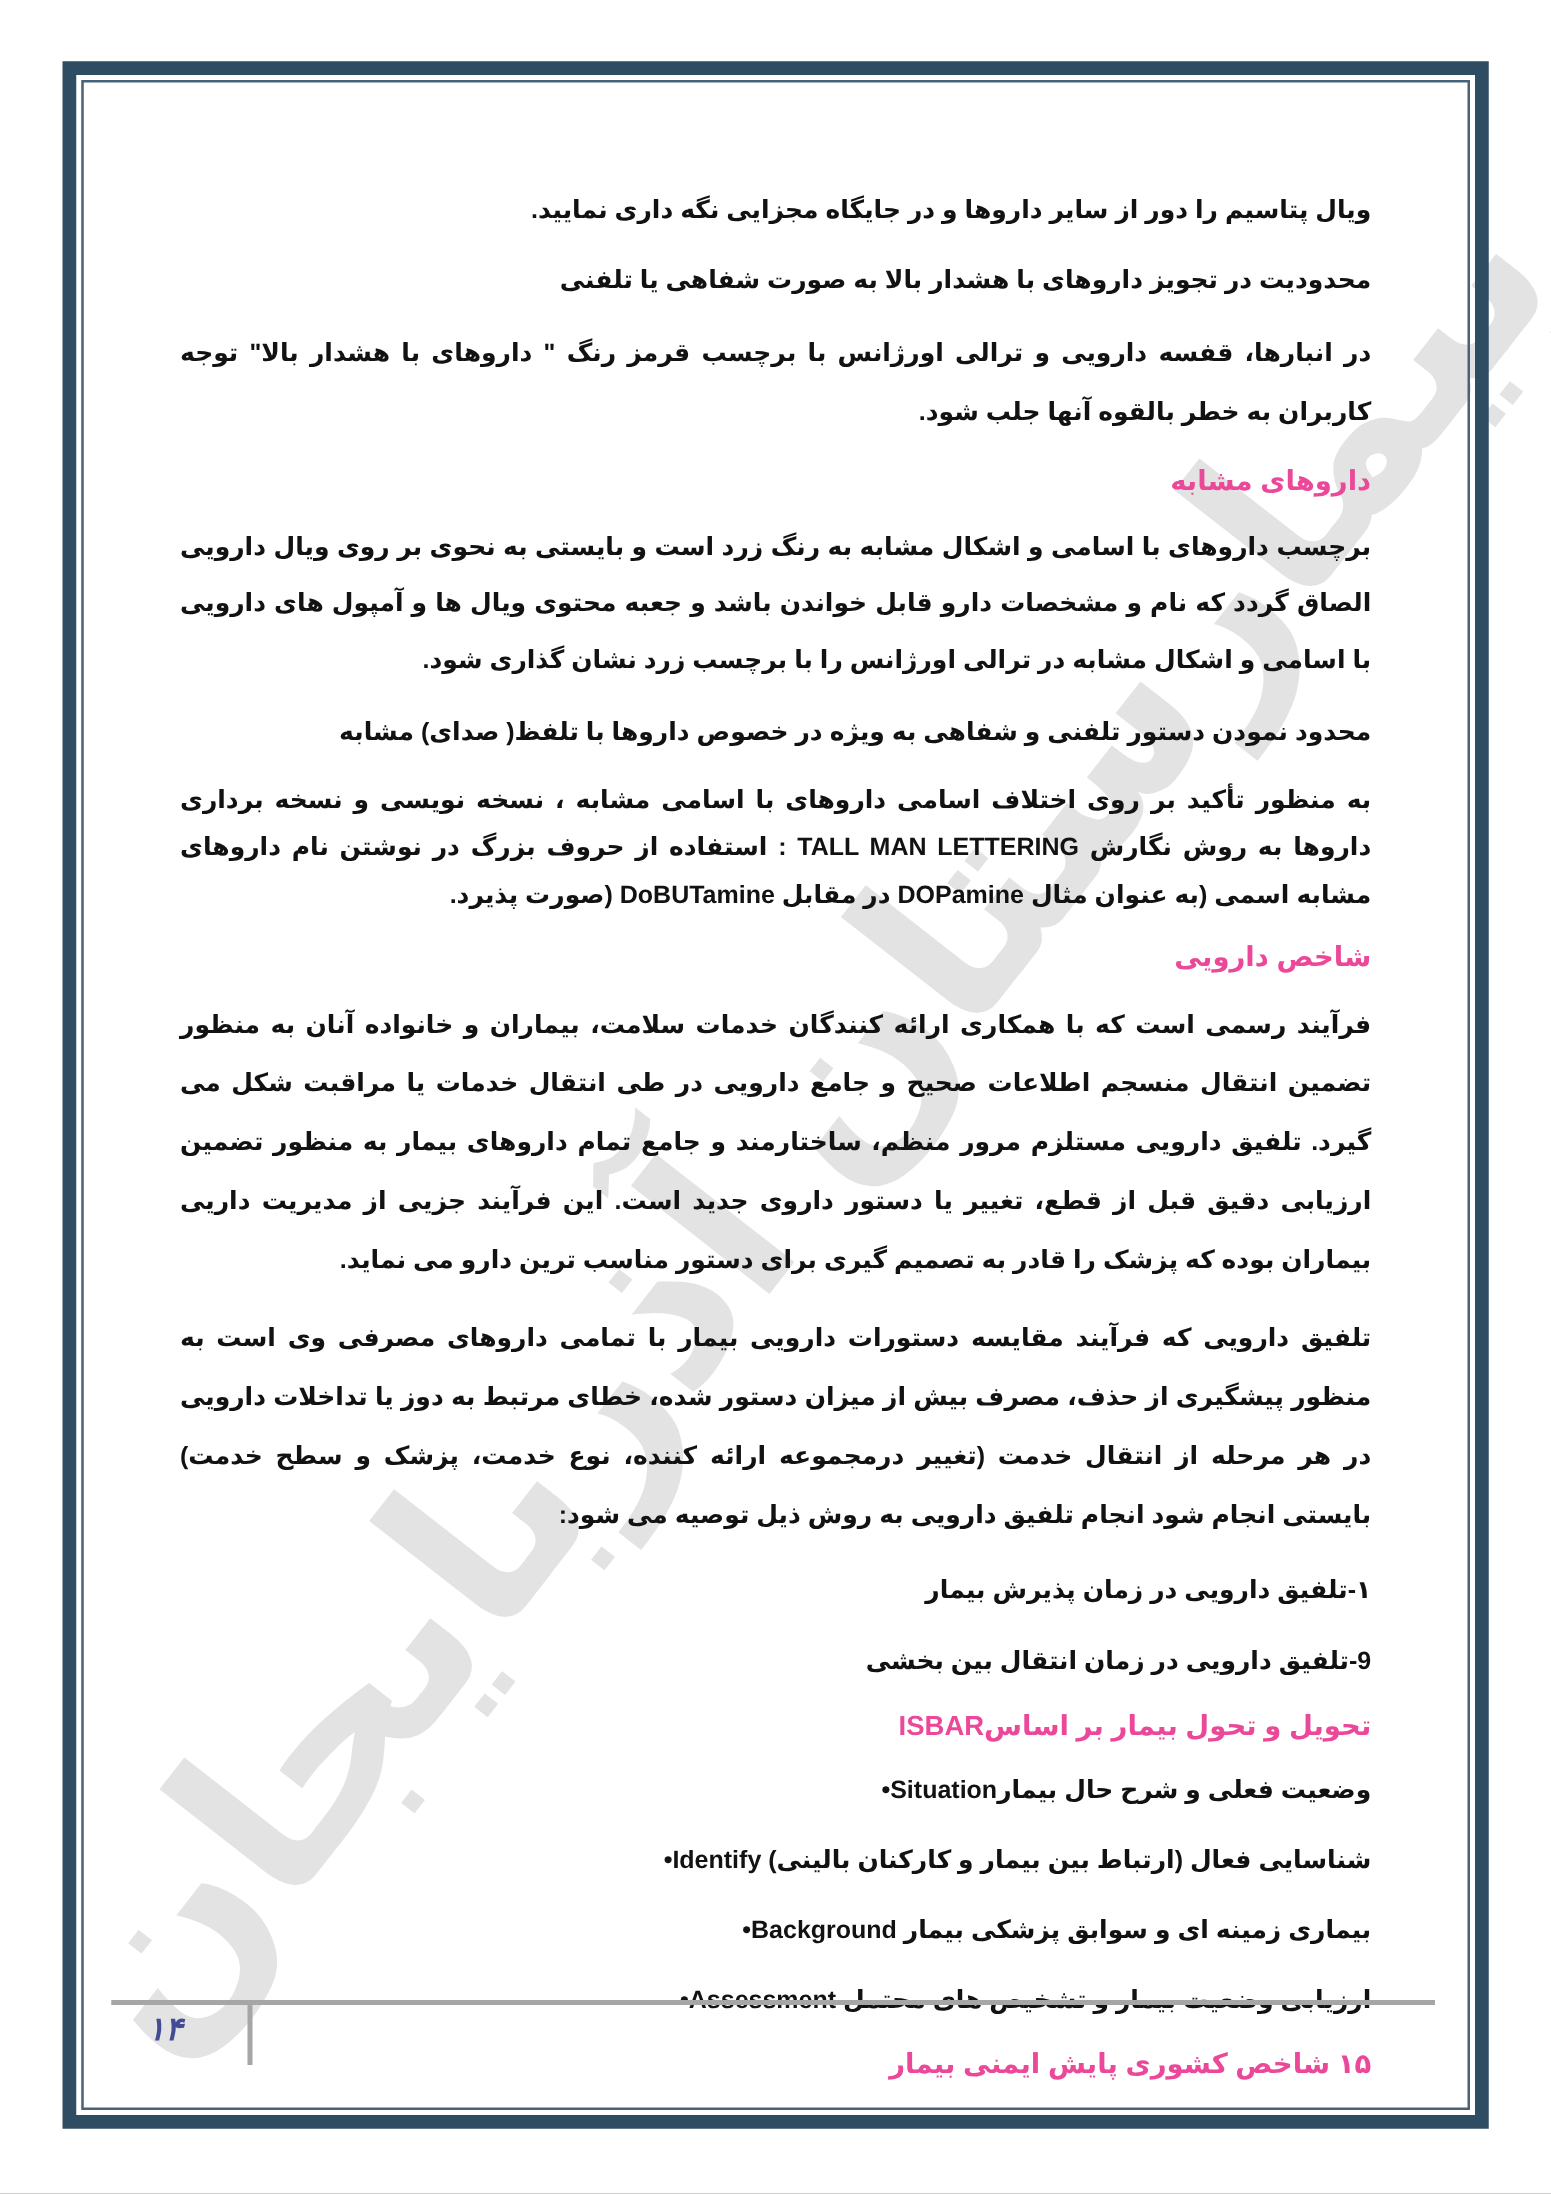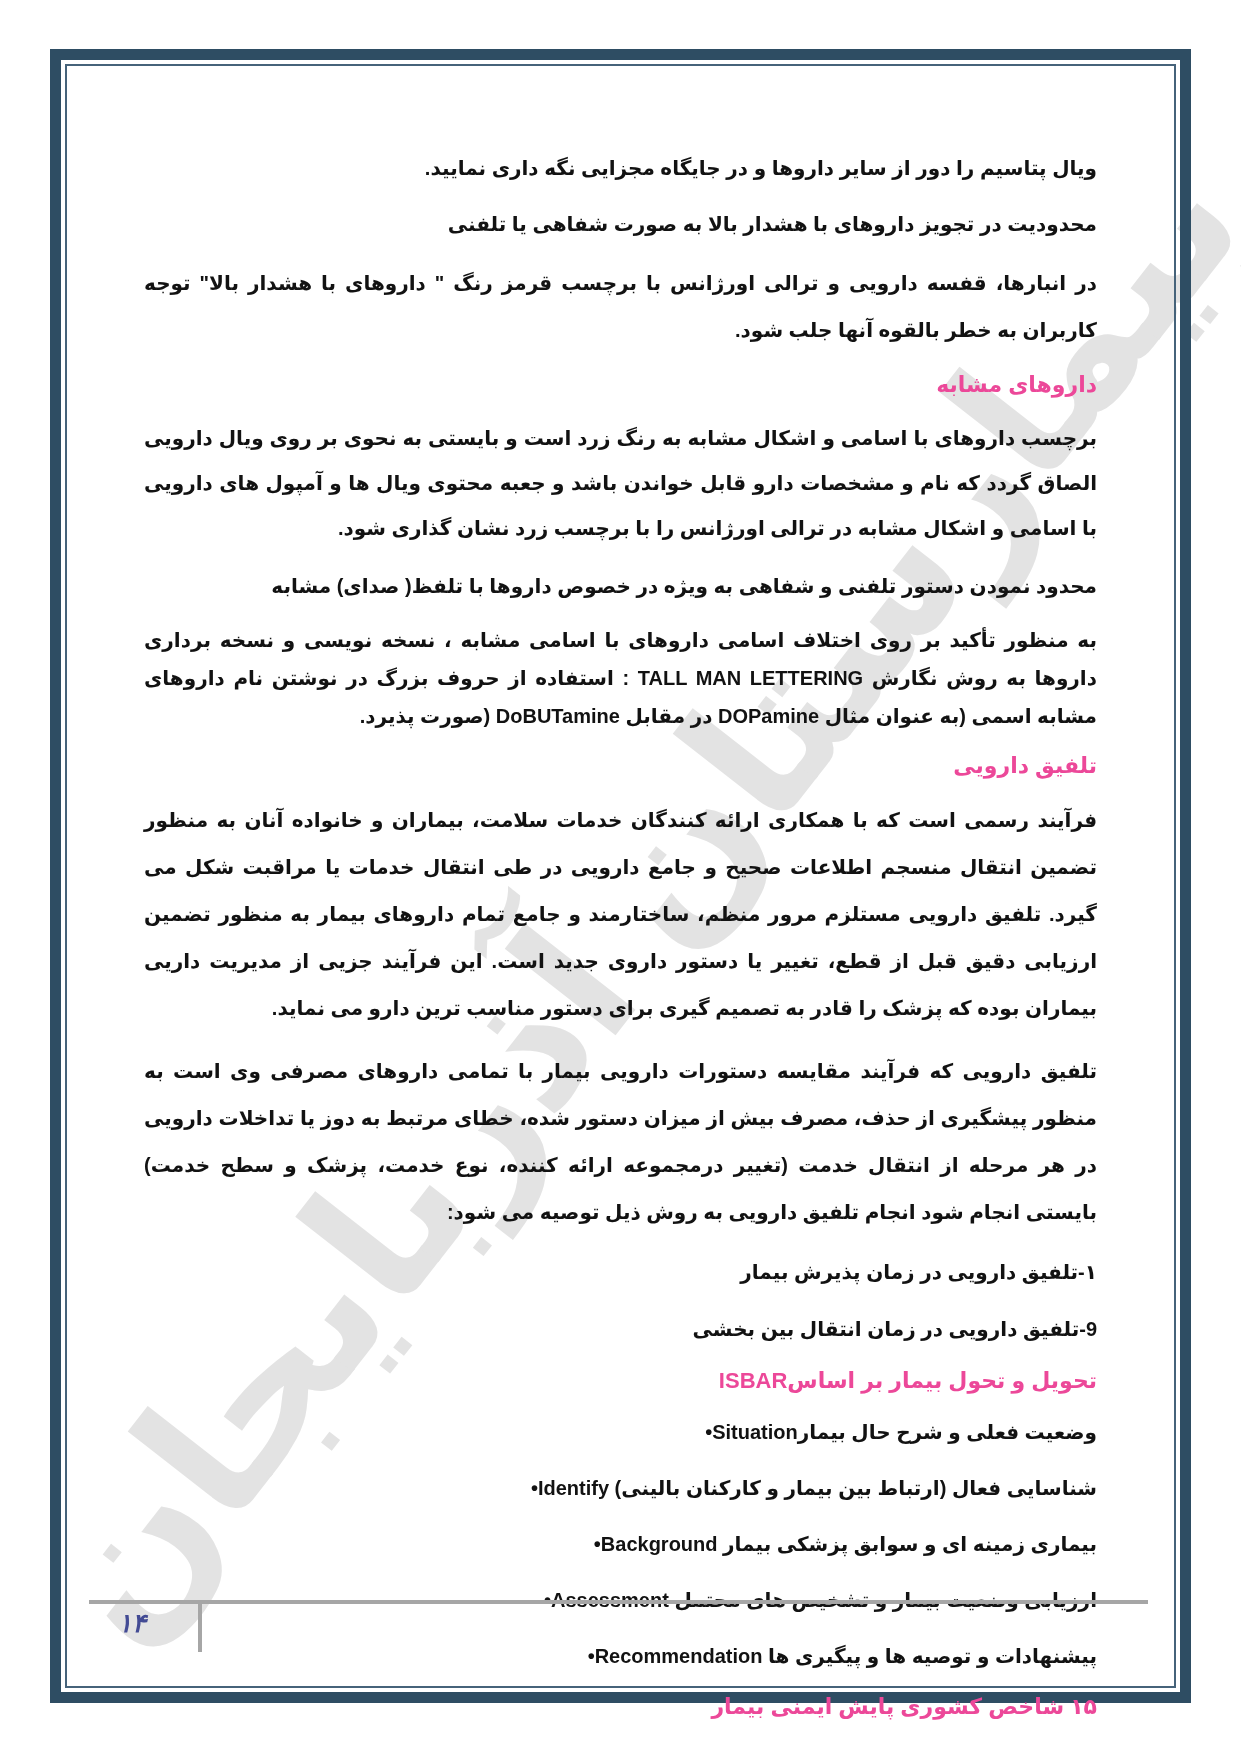--- a/index.html
+++ b/index.html
@@ -85,39 +85,38 @@
     <p class="p-storage">در انبارها، قفسه دارویی و ترالی اورژانس با برچسب قرمز رنگ " داروهای با هشدار بالا" توجه کاربران به خطر بالقوه آنها جلب شود.</p>
 
     <h2 class="red-heading h-similar">داروهای مشابه</h2>
 
     <p class="p-label">برچسب داروهای با اسامی و اشکال مشابه به رنگ زرد است و بایستی به نحوی بر روی ویال دارویی الصاق گردد که نام و مشخصات دارو قابل خواندن باشد و جعبه محتوی ویال ها و آمپول های دارویی با اسامی و اشکال مشابه در ترالی اورژانس را با برچسب زرد نشان گذاری شود.</p>
 
     <p class="p-limit">محدود نمودن دستور تلفنی و شفاهی به ویژه در خصوص داروها با تلفظ( صدای) مشابه</p>
 
     <p class="p-tallman">به منظور تأکید بر روی اختلاف اسامی داروهای با اسامی مشابه ، نسخه نویسی و نسخه برداری داروها به روش نگارش TALL MAN LETTERING : استفاده از حروف بزرگ در نوشتن نام داروهای مشابه اسمی (به عنوان مثال DOPamine در مقابل DoBUTamine (صورت پذیرد.</p>
 
-    <h2 class="red-heading h-recon">تلفیق دارویی</h2>
+    <h2 class="red-heading h-recon">شاخص دارویی</h2>
 
     <p class="p-recon1">فرآیند رسمی است که با همکاری ارائه کنندگان خدمات سلامت، بیماران و خانواده آنان به منظور تضمین انتقال منسجم اطلاعات صحیح و جامع دارویی در طی انتقال خدمات یا مراقبت شکل می گیرد. تلفیق دارویی مستلزم مرور منظم، ساختارمند و جامع تمام داروهای بیمار به منظور تضمین ارزیابی دقیق قبل از قطع، تغییر یا دستور داروی جدید است. این فرآیند جزیی از مدیریت داریی بیماران بوده که پزشک را قادر به تصمیم گیری برای دستور مناسب ترین دارو می نماید.</p>
 
     <p class="p-recon2">تلفیق  دارویی که فرآیند مقایسه دستورات دارویی بیمار با تمامی داروهای مصرفی وی است به منظور پیشگیری از حذف، مصرف بیش از میزان دستور شده، خطای مرتبط به دوز یا تداخلات دارویی در هر مرحله از انتقال خدمت (تغییر درمجموعه ارائه کننده، نوع خدمت، پزشک و سطح خدمت) بایستی انجام شود انجام تلفیق دارویی به روش ذیل توصیه می شود:</p>
 
     <div class="recon-list">
       <p class="recon-item">۱-تلفیق دارویی در زمان پذیرش بیمار</p>
       <p class="recon-item">9-تلفیق دارویی در زمان انتقال بین بخشی</p>
     </div>
 
     <h2 class="red-heading h-isbar">تحویل و تحول بیمار بر اساسISBAR</h2>
 
     <div class="isbar-list">
       <p class="isbar-item">وضعیت فعلی و شرح حال بیمارSituation•</p>
       <p class="isbar-item">شناسایی فعال (ارتباط بین بیمار و کارکنان بالینی) Identify•</p>
       <p class="isbar-item">بیماری زمینه ای و سوابق پزشکی بیمار Background•</p>
       <p class="isbar-item">ارزیابی وضعیت بیمار و تشخیص های محتمل Assessment•</p>
-      <p class="isbar-item">پیشنهادات و توصیه ها و پیگیری ها Recommendation•</p>
     </div>
 
     <h2 class="red-heading">۱۵ شاخص کشوری پایش ایمنی بیمار</h2>
 
   </main>
 
   <div class="footer-rule"></div>
   <div class="footer-tick"></div>
   <div class="page-number">۱۴</div>
 

